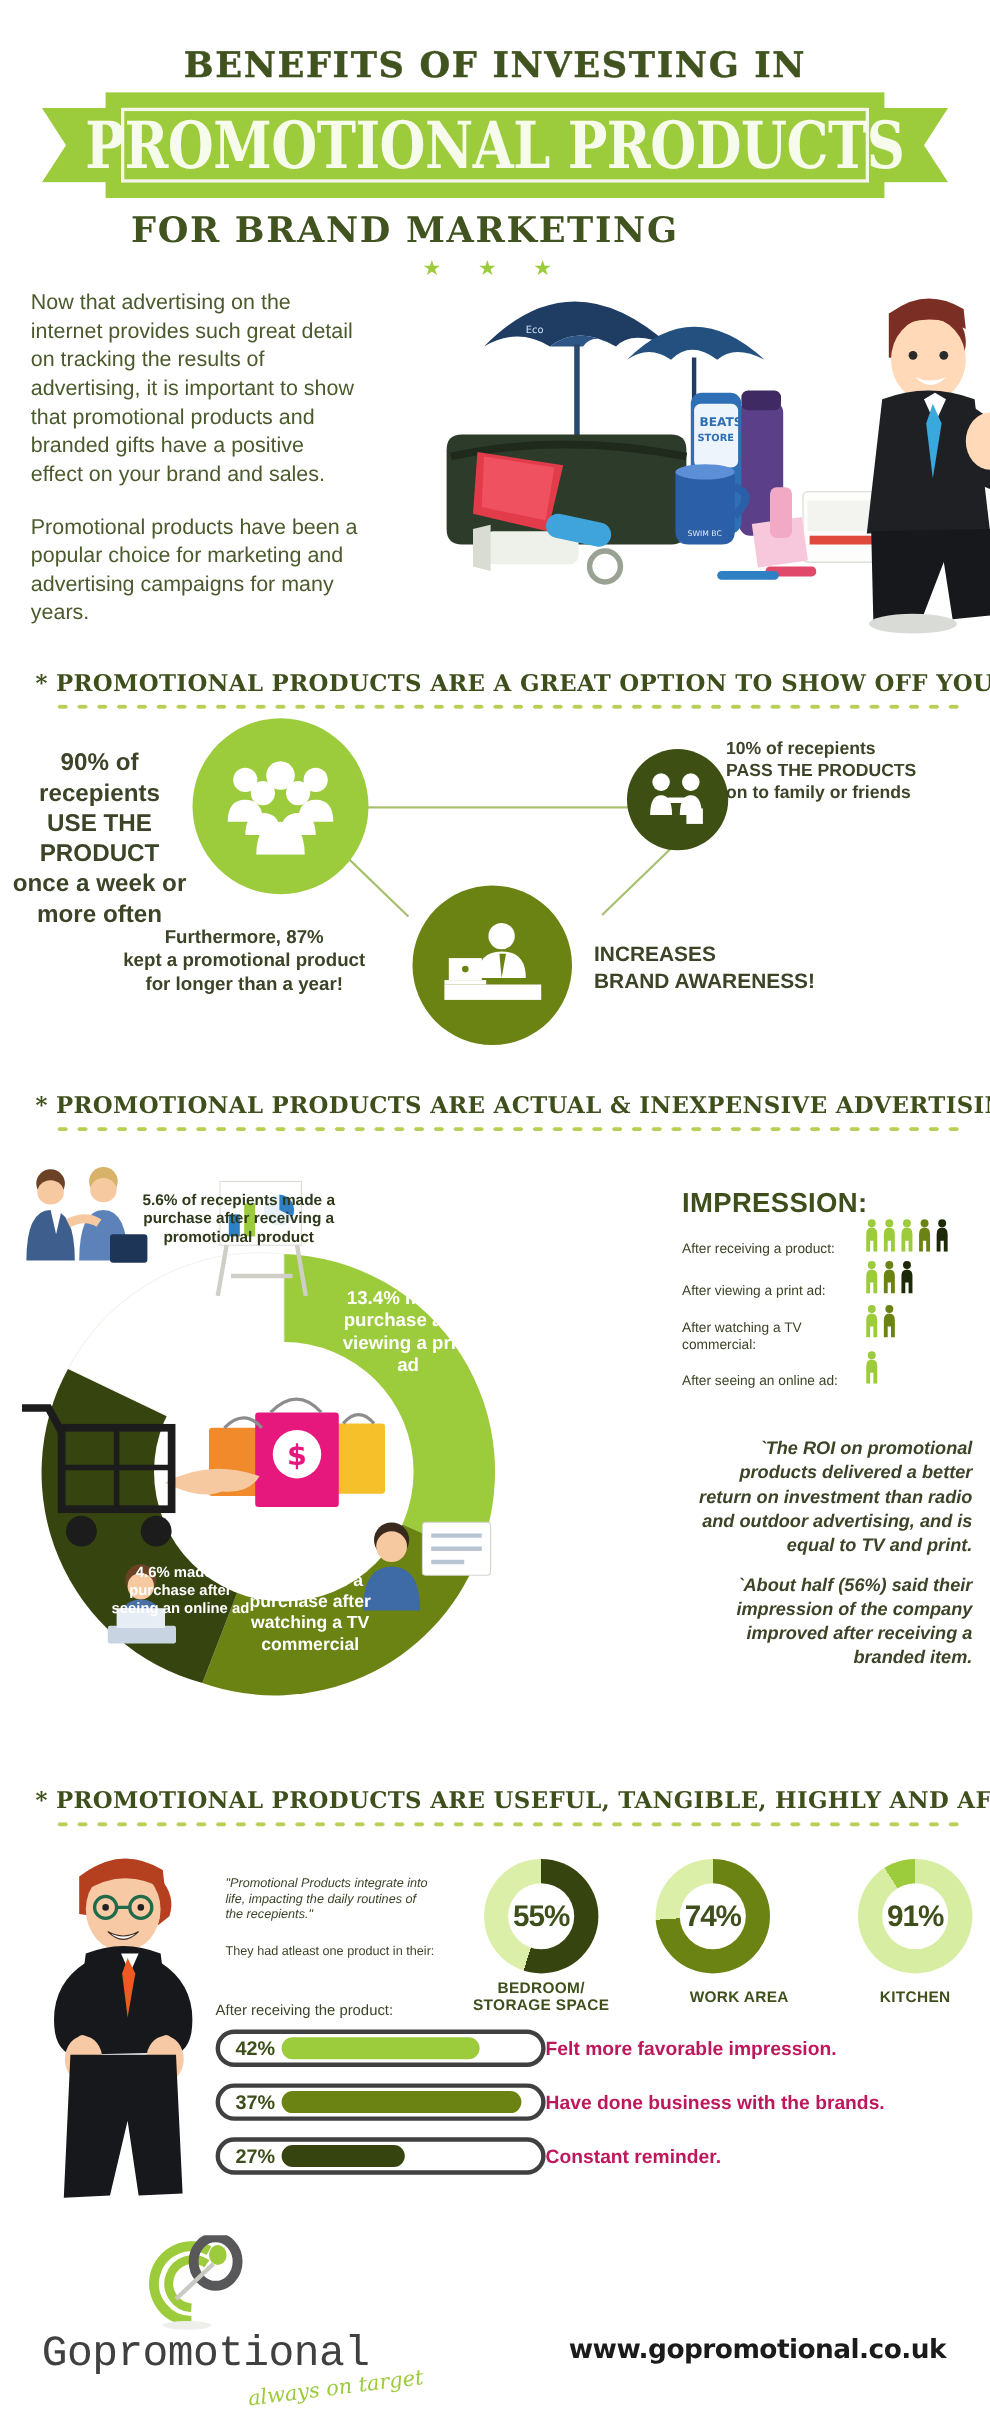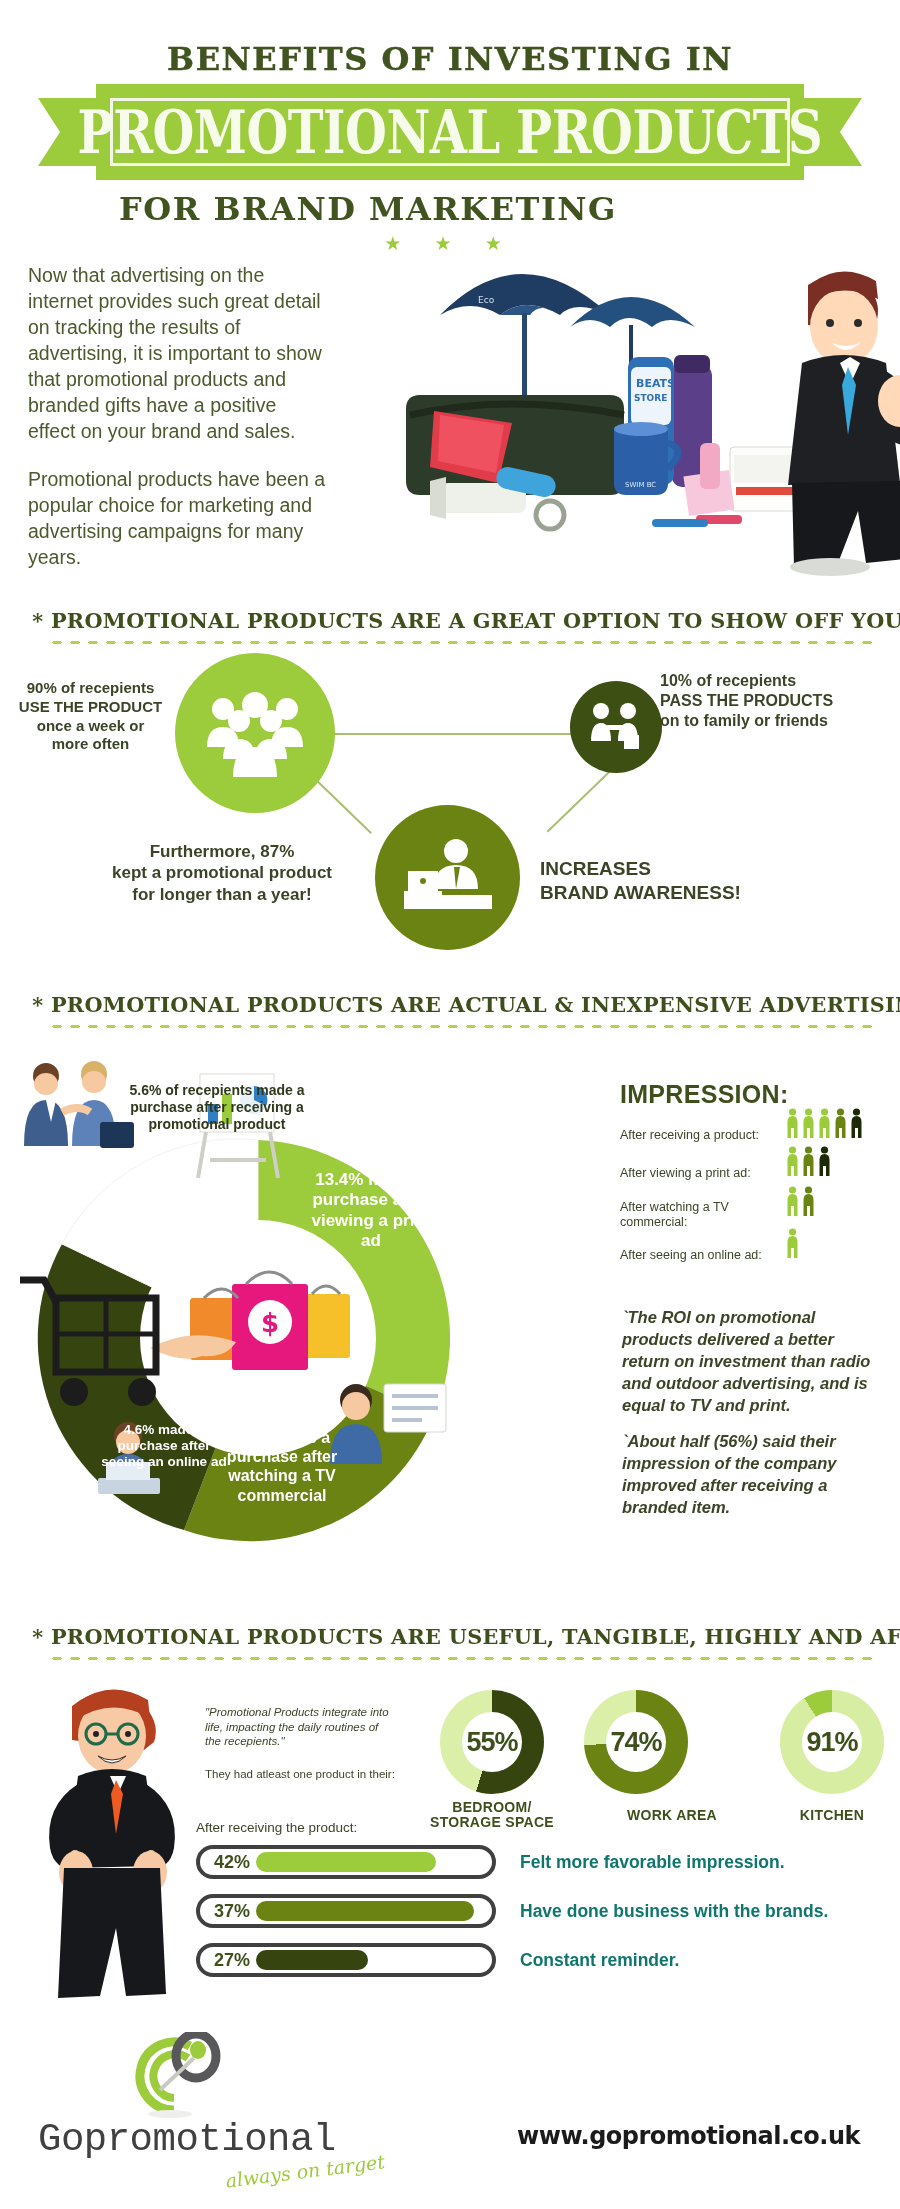--- a/index.html
+++ b/index.html
@@ -74,42 +74,42 @@
   .pie-block { position:absolute; left:0; top:1030px; width:900px; height:580px; }
   .pie-lbl { position:absolute; font-weight:bold; line-height:1.2; text-align:center; }
 
   
   .imp-title { position:absolute; left:620px; top:1080px; font-size:25px; font-weight:bold;
                color:#3e4f1b; letter-spacing:0.3px; }
   .imp-row { position:absolute; left:620px; font-size:12.5px; color:#3b4427; }
   .imp-figs { position:absolute; display:flex; gap:3px; align-items:flex-end; }
   .figr { width:13px; }
   .roi { position:absolute; left:622px; width:262px; font-style:italic; font-weight:bold;
-         font-size:16.5px; line-height:22px; color:#3b4427; }
+         font-size:16.5px; line-height:22px; color:#3b4427;text-align:right; }
 
   
   .donut { position:absolute; width:104px; height:104px; border-radius:50%; }
   .donut .hole { position:absolute; left:22px; top:22px; width:60px; height:60px;
                  border-radius:50%; background:#fff; display:flex; align-items:center; justify-content:center; }
   .donut .val { font-size:27px; font-weight:bold; color:#3e4f1b; letter-spacing:-1px; }
   .donut-cap { position:absolute; text-align:center; font-weight:bold; color:#3e4f1b;
                font-size:14px; line-height:15px; letter-spacing:0.3px; }
   .quote { position:absolute; left:205px; top:1705px; width:190px; font-style:italic;
            font-size:11.5px; line-height:14.5px; color:#3b4427; }
   .sub-note { position:absolute; left:205px; top:1768px; font-size:11.5px; color:#3b4427; }
 
   
   .bars { position:absolute; left:196px; top:1820px; width:700px; }
   .bars-head { font-size:13.5px; color:#3b4427; margin-bottom:8px; }
   .bar-row { display:flex; align-items:center; height:38px; margin-bottom:11px; }
   .bar-track { width:300px; height:34px; border-radius:17px; background:#fff;
                border:4px solid #404040; display:flex; align-items:center; position:relative; }
   .bar-pct { width:58px; text-align:left; padding-left:14px; font-size:18px; font-weight:bold; color:#3e4f1b; z-index:2; }
   .bar-fill { position:absolute; left:56px; top:3px; bottom:3px; border-radius:14px; }
-  .bar-text { margin-left:24px; font-size:17.5px; font-weight:bold; color:#0f766e; white-space:nowrap; }
+  .bar-text { font-size:17.5px; font-weight:bold; color:#be185d; white-space:nowrap; }
 
   
   .logo-name { position:absolute; left:38px; top:2118px; font-size:39px; color:#404040;
                font-family:Liberation Mono, monospace; letter-spacing:-0.5px; }
   .logo-tag { position:absolute; left:225px; top:2160px; font-style:italic; font-size:19px;
               color:#9ccb3b; transform: rotate(-7deg); font-family:"DejaVu Serif", serif; }
   .site { position:absolute; right:40px; top:2122px; font-size:24px; font-weight:bold;
           color:#1b1b1b; font-family:"DejaVu Sans", sans-serif; letter-spacing:-0.5px; }
 </style>
 </head>
@@ -222,21 +222,21 @@
         <circle cx="86" cy="20" r="11" fill="#fff"></circle>
           <path d="M70 58 q0 -20 16 -20 q16 0 16 20z" fill="#fff"></path>
         <circle cx="38" cy="32" r="11" fill="#fff"></circle>
           <path d="M22 70 q0 -20 16 -20 q16 0 16 20z" fill="#fff"></path>
         <circle cx="70" cy="32" r="11" fill="#fff"></circle>
           <path d="M54 70 q0 -20 16 -20 q16 0 16 20z" fill="#fff"></path>
         <circle cx="54" cy="16" r="13" fill="#fff"></circle>
           <path d="M32 88 q0 -30 22 -30 q22 0 22 30z" fill="#fff"></path>
       </svg>
     </div>
-    <div class="ctxt" style="left:8px; top:34px; width:165px; text-align:center; font-size:15px;">
+    <div class="ctxt" style="left:8px; top:34px; width:165px; text-align:center; font-size:22px;">
       <span style="white-space:pre-line">90% of recepients
 USE THE PRODUCT
 once a week or
 more often</span>
     </div>
 
     <div class="circle c-dark" style="left:570px; top:36px; width:92px; height:92px;">
       <svg width="60" height="56" viewBox="0 0 60 56">
         <circle cx="15" cy="12" r="8" fill="#fff"></circle>
           <path d="M5 42 q0 -18 10 -18 q10 0 10 18z" fill="#fff"></path>
@@ -463,21 +463,21 @@
   <div class="sub-note">They had atleast one product in their:</div>
 
   <div class="donut" style="left:440px; top:1690px; background: conic-gradient(#36440f 0% 55%, #dcefa8 55% 100%);">
     <div class="hole">
       <span class="val">55%</span>
     </div>
   </div>
   <div class="donut-cap" style="left:400px; top:1800px; width:184px; white-space:pre-line;">BEDROOM/
 STORAGE SPACE</div>
 
-  <div class="donut" style="left:584px; top:1690px; background: conic-gradient(#6b8312 0% 74%, #dcefa8 74% 100%);">
+  <div class="donut" style="left:596px; top:1690px; background: conic-gradient(#6b8312 0% 74%, #dcefa8 74% 100%);">
     <div class="hole">
       <span class="val">74%</span>
     </div>
   </div>
   <div class="donut-cap" style="left:580px; top:1808px; width:184px;">WORK AREA</div>
 
   <div class="donut" style="left:780px; top:1690px; background: conic-gradient(#d7eea2 0% 91%, #9ccb3b 91% 100%);">
     <div class="hole">
       <span class="val">91%</span>
     </div>

